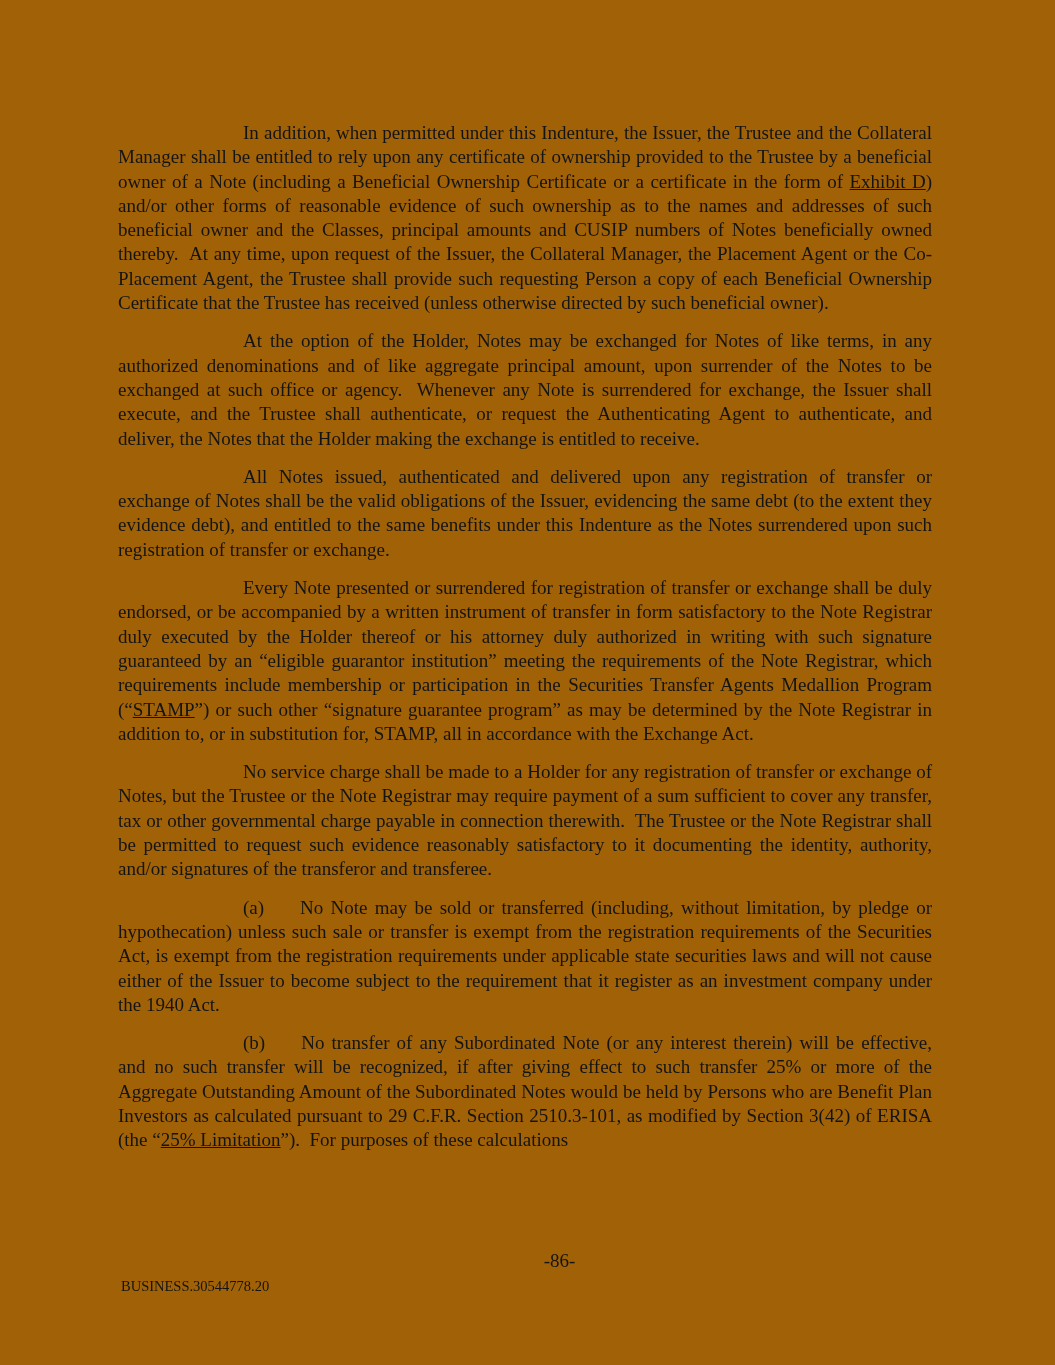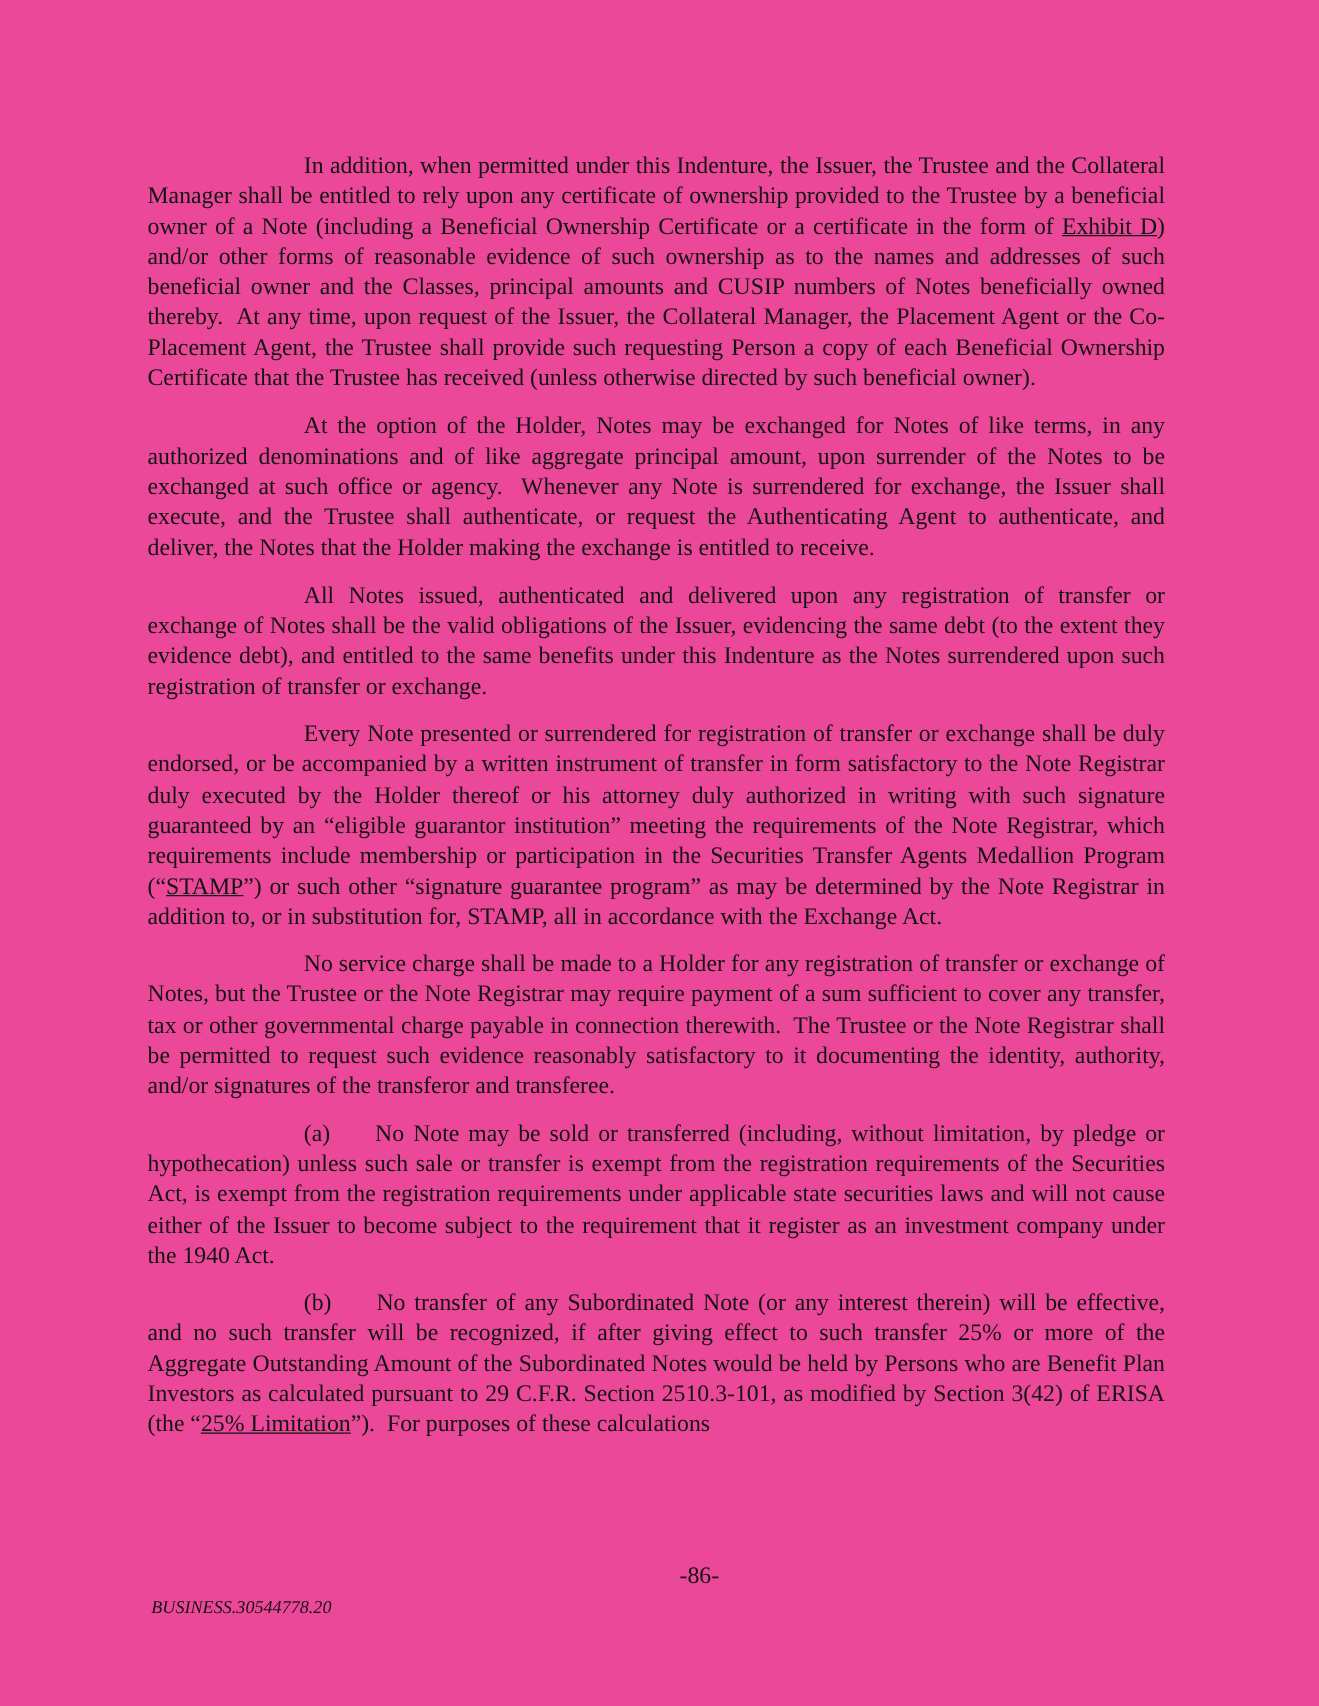--- a/index.html
+++ b/index.html
@@ -4,21 +4,21 @@
 <style>
   html, body {
     margin: 0;
     padding: 0;
     background: #ffffff;
   }
   .page {
     position: relative;
     width: 1055px;
     height: 1365px;
-    background: #ec4899;
+    background: #a16207;
     font-family: "Liberation Serif", "DejaVu Serif", serif;
     color: #141414;
     overflow: hidden;
   }
   .content {
     position: absolute;
     left: 118px;
     top: 121px;
     width: 814px;
   }
@@ -44,21 +44,20 @@
     width: 100%;
     text-align: center;
     font-size: 19px;
     padding-left: 32px;
   }
   .doc-id {
     position: absolute;
     top: 1278px;
     left: 121px;
     font-size: 14.5px;
-    font-style: italic;
   }
 </style>
 </head>
 <body>
 
 <div class="page">
   <div class="content">
     <p class="para"><span>In addition, when permitted under this Indenture, the Issuer, the Trustee and the Collateral Manager shall be entitled to rely upon any certificate of ownership provided to the Trustee by a beneficial owner of a Note (including a Beneficial Ownership Certificate or a certificate in the form of </span><span class="u">Exhibit D</span><span>) and/or other forms of reasonable evidence of such ownership as to the names and addresses of such beneficial owner and the Classes, principal amounts and CUSIP numbers of Notes beneficially owned thereby.  At any time, upon request of the Issuer, the Collateral Manager, the Placement Agent or the Co-Placement Agent, the Trustee shall provide such requesting Person a copy of each Beneficial Ownership Certificate that the Trustee has received (unless otherwise directed by such beneficial owner).</span></p>
     <p class="para"><span>At the option of the Holder, Notes may be exchanged for Notes of like terms, in any authorized denominations and of like aggregate principal amount, upon surrender of the Notes to be exchanged at such office or agency.  Whenever any Note is surrendered for exchange, the Issuer shall execute, and the Trustee shall authenticate, or request the Authenticating Agent to authenticate, and deliver, the Notes that the Holder making the exchange is entitled to receive.</span></p>
     <p class="para"><span>All Notes issued, authenticated and delivered upon any registration of transfer or exchange of Notes shall be the valid obligations of the Issuer, evidencing the same debt (to the extent they evidence debt), and entitled to the same benefits under this Indenture as the Notes surrendered upon such registration of transfer or exchange.</span></p>

